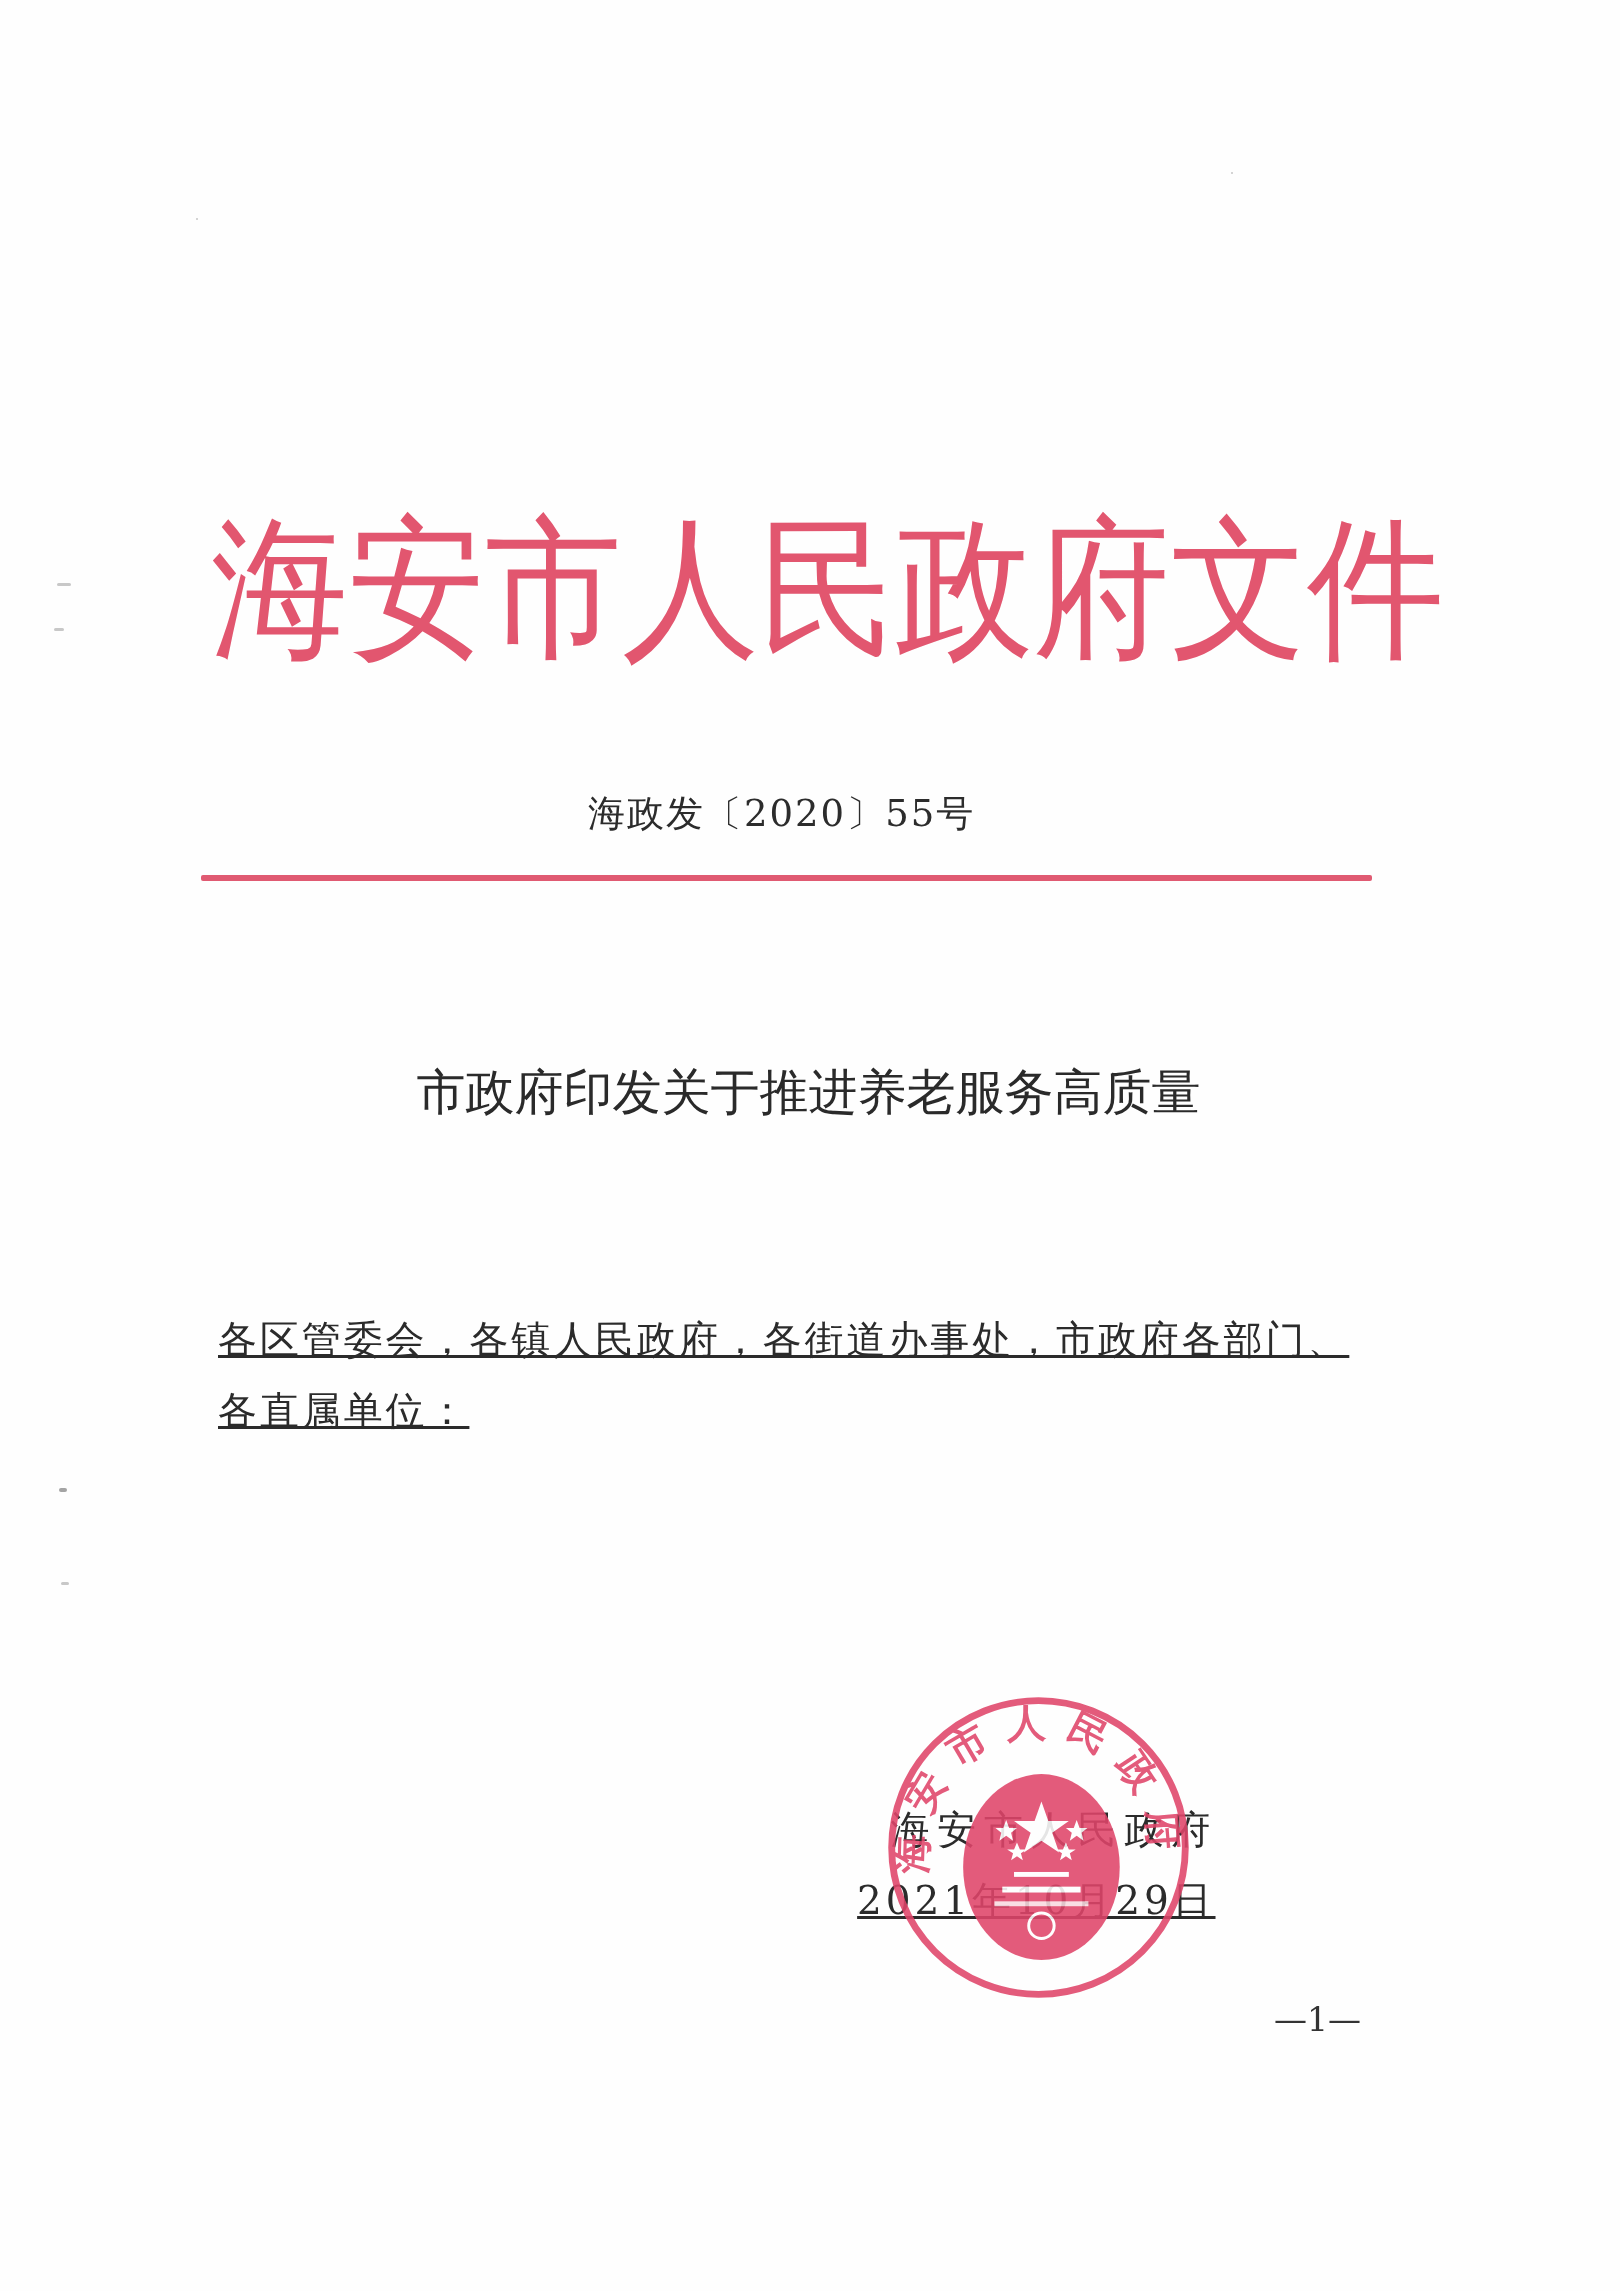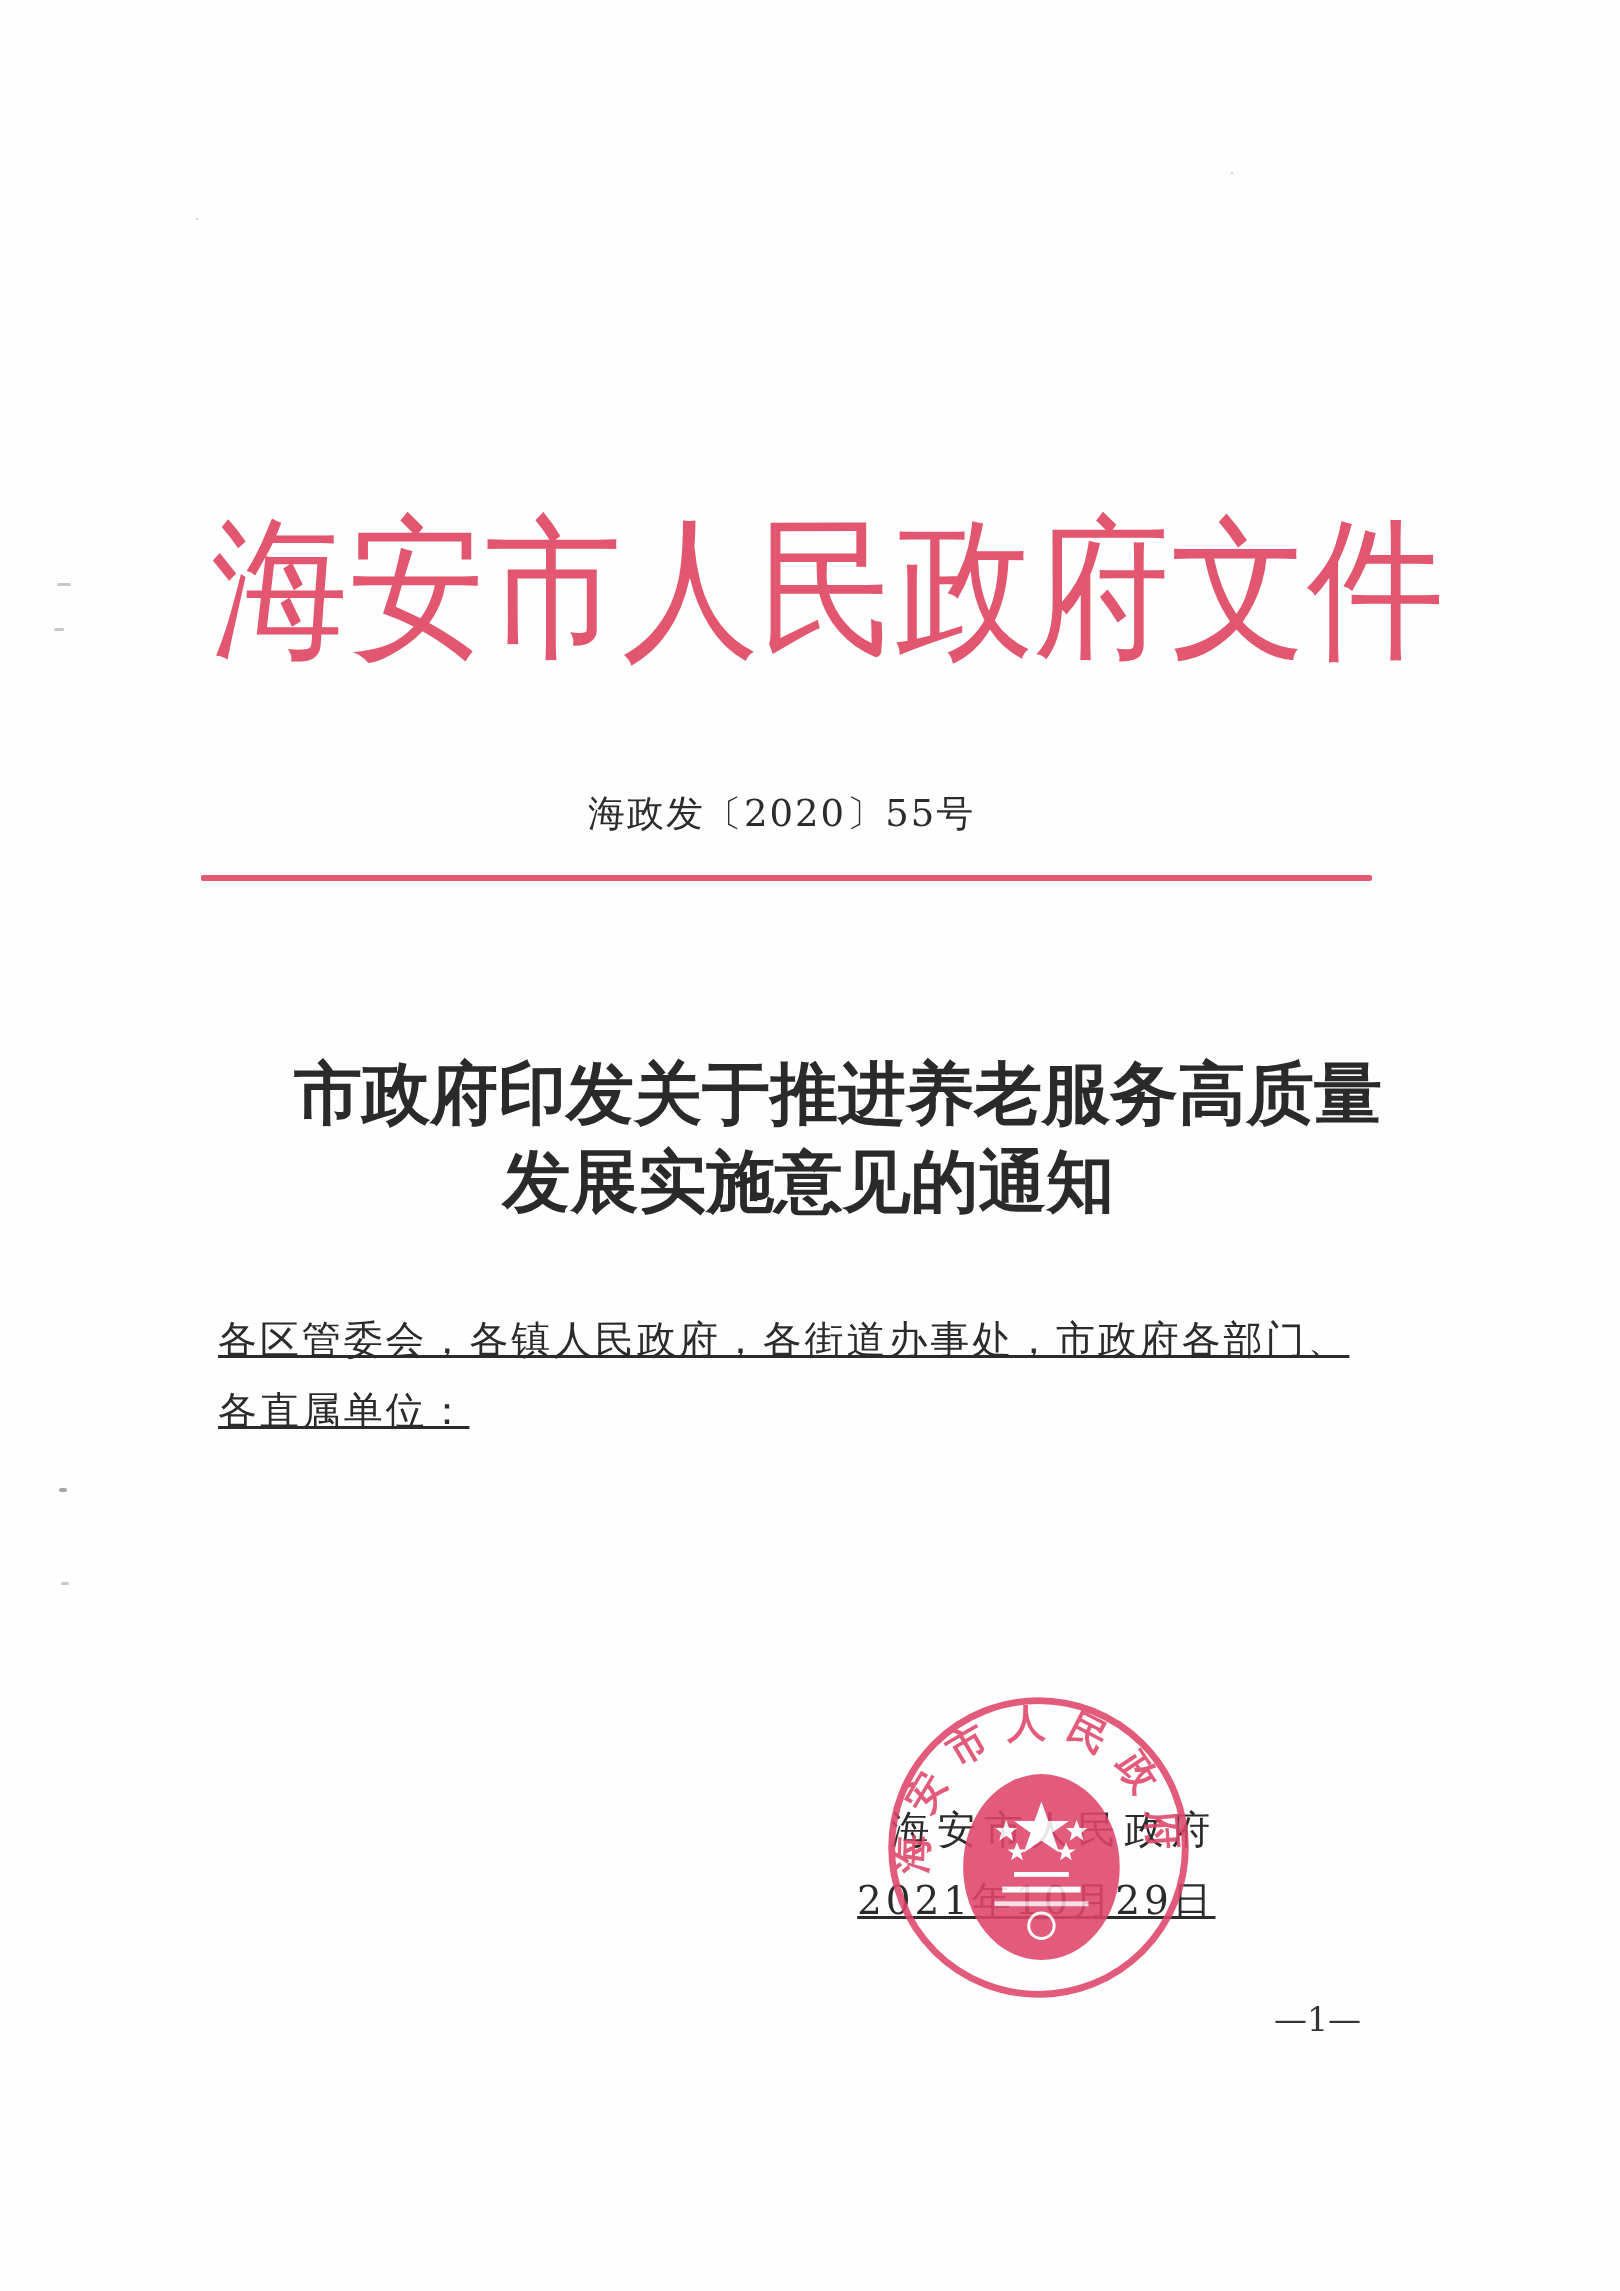--- a/index.html
+++ b/index.html
@@ -67,22 +67,22 @@
       background: #e05a72;
       border-radius: 2px;
     }
     .title {
       position: absolute;
       left: 294px;
       top: 1049px;
       width: 1029px;
       text-align: center;
       font-family: "DejaVu Serif", "Liberation Serif", serif;
-      font-weight: bold;
-      font-size: 68px;
+      font-weight: normal;
+      font-size: 49px;
       line-height: 88px;
       color: #2a2a2a;
     }
     .title div {
       white-space: nowrap;
     }
     .body-text {
       position: absolute;
       left: 218px;
       top: 1304px;
@@ -166,21 +166,20 @@
     <span>文</span>
     <span>件</span>
   </div>
 
   <div class="doc-number">海政发〔2020〕55号</div>
 
   <div class="red-rule"></div>
 
   <div class="title">
     <div>市政府印发关于推进养老服务高质量</div>
-    <div>发展实施意见的通知</div>
   </div>
 
   <div class="body-text">
     <p>各区管委会，各镇人民政府，各街道办事处，市政府各部门、</p>
     <p>各直属单位：</p>
   </div>
 
   <div class="signature">
     <div class="sig-org">海安市人民政府</div>
     <div class="sig-date">2021年10月29日</div>

